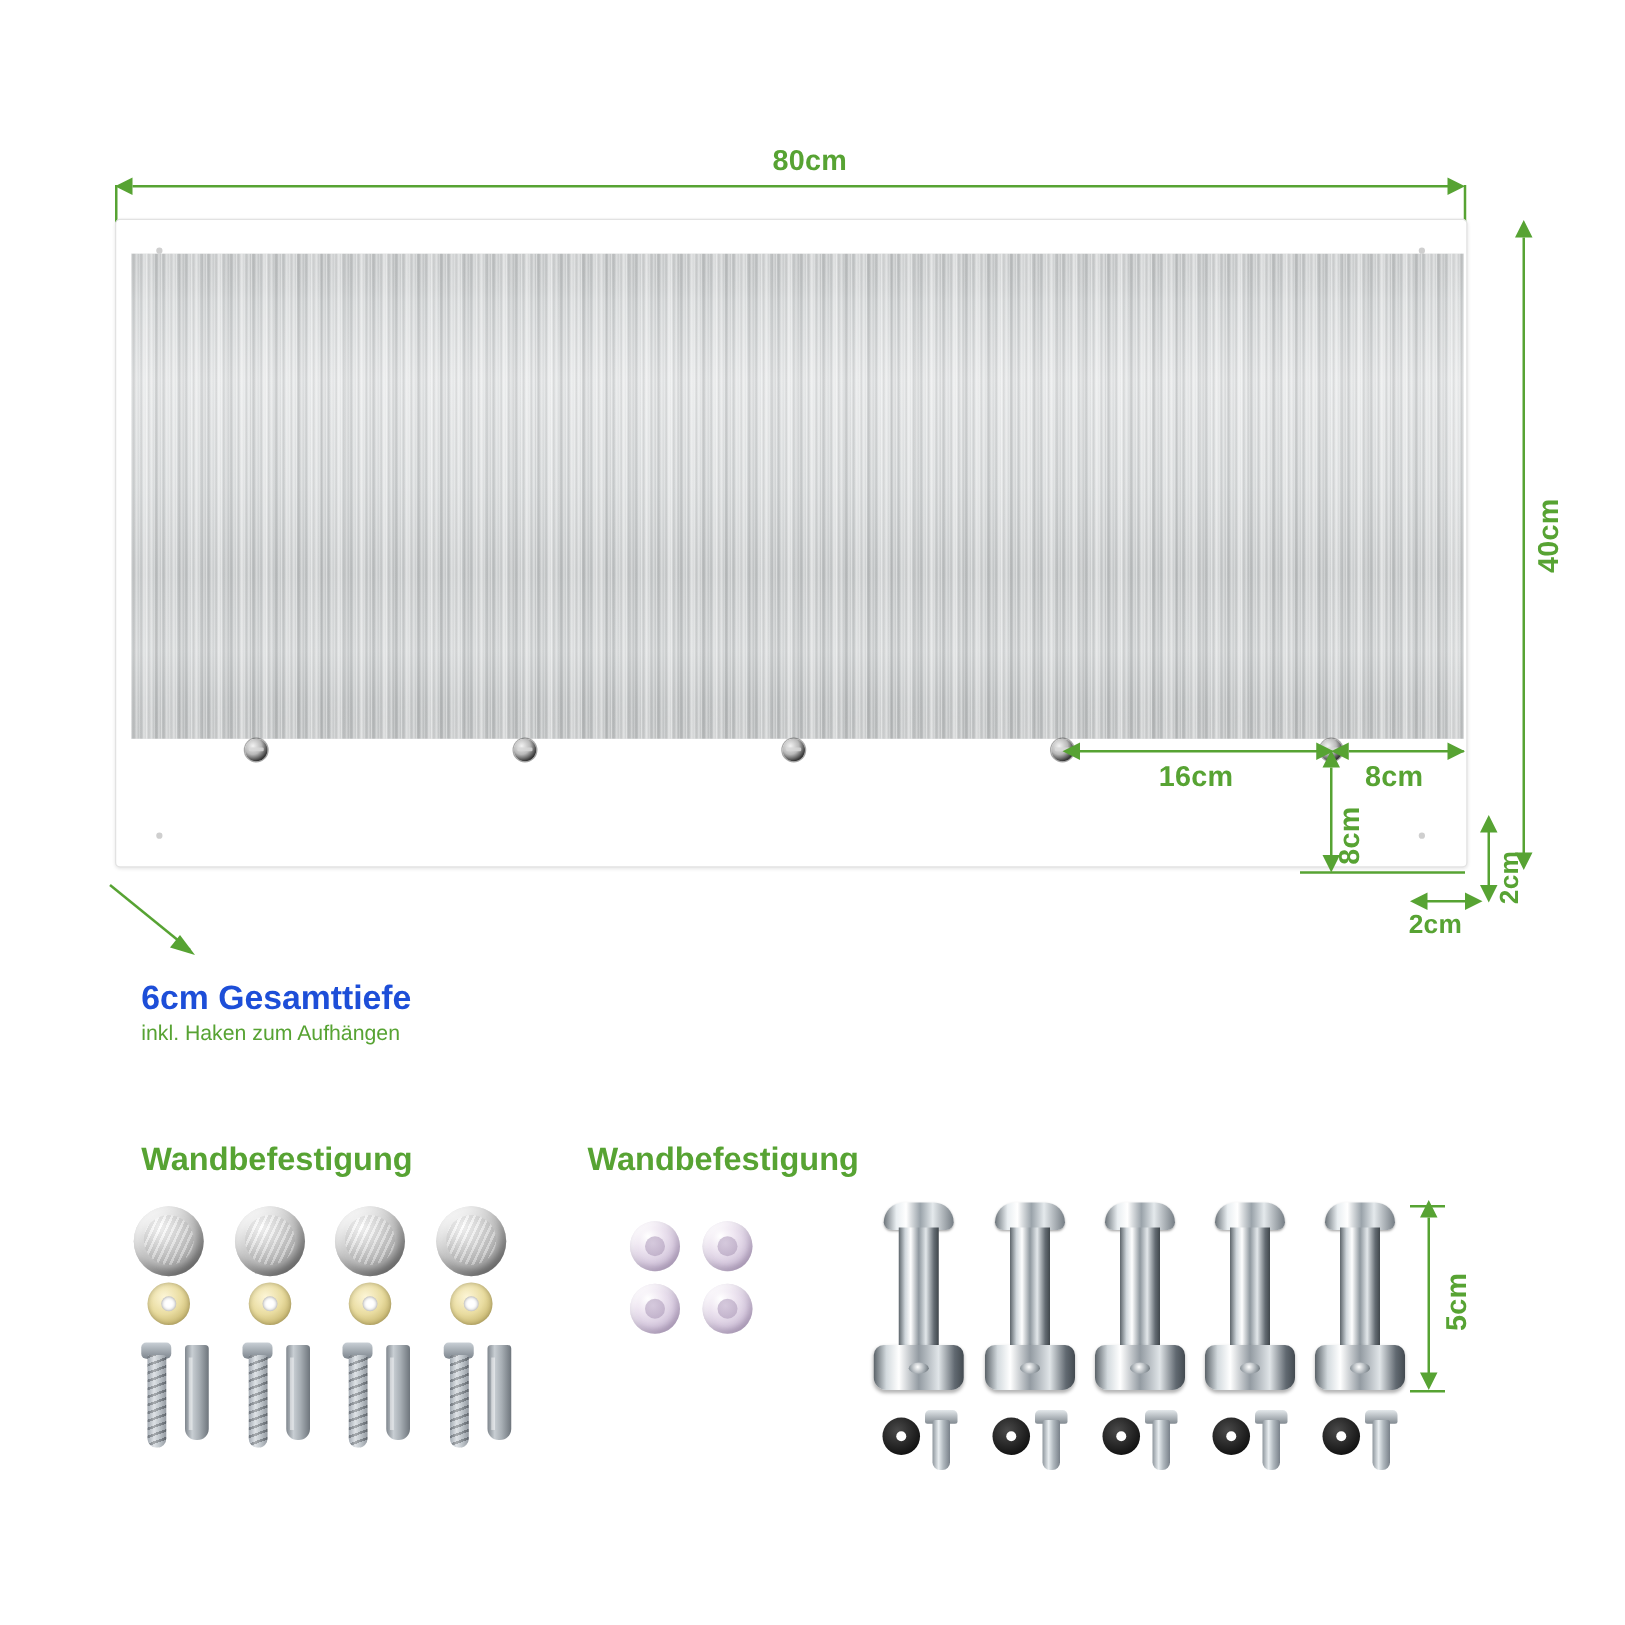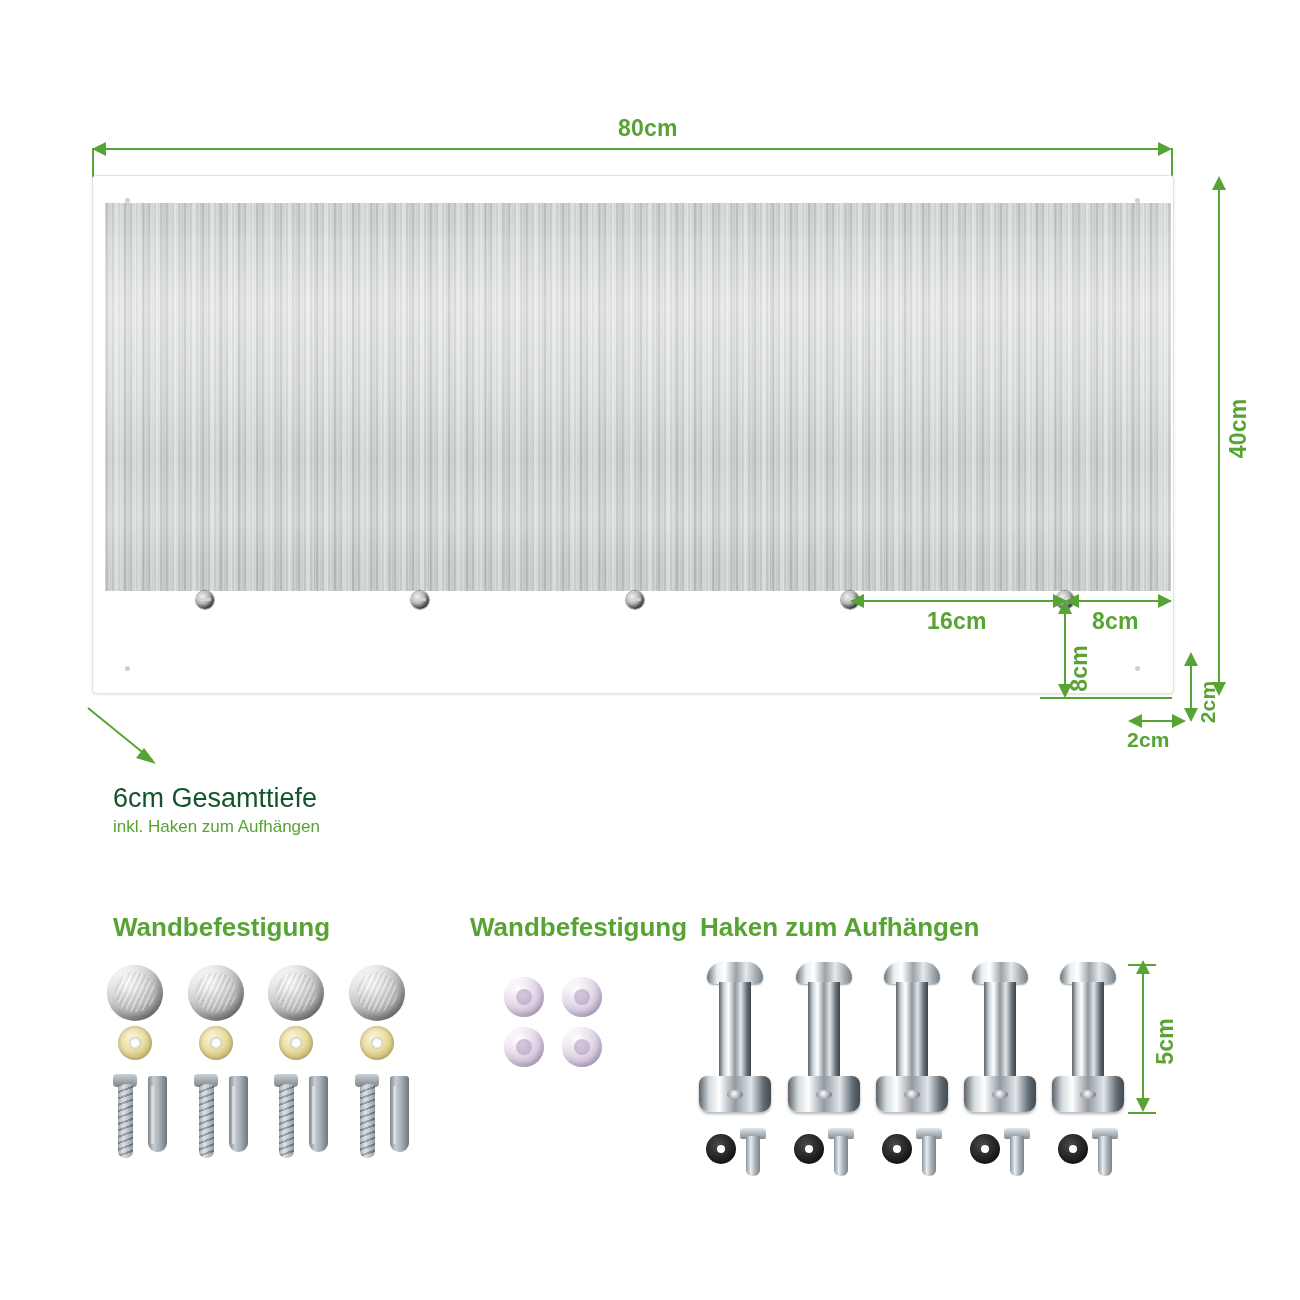--- a/index.html
+++ b/index.html
@@ -129,23 +129,23 @@
   
   .section-title {
     position: absolute;
     color: #57a333;
     font-size: 26px;
     font-weight: bold;
     white-space: nowrap;
   }
   .depth-title {
     position: absolute;
-    color: #14532d;
+    color: #1d4ed8;
     font-size: 27px;
-    font-weight: normal;
+    font-weight: bold;
     white-space: nowrap;
   }
   .depth-sub {
     position: absolute;
     color: #57a333;
     font-size: 17px;
     white-space: nowrap;
   }
 
   
@@ -370,21 +370,20 @@
   <div class="screw-head" style="left:355px; top:1074px;"></div>
   <div class="screw-long" style="left:360px; top:1084px;"></div>
   <div class="dowel" style="left:390px; top:1076px;"></div>
 
   <div class="section-title" style="left:470px; top:912px;">Wandbefestigung</div>
   <div class="spacer" style="left:504px; top:977px;"></div>
   <div class="spacer" style="left:562px; top:977px;"></div>
   <div class="spacer" style="left:504px; top:1027px;"></div>
   <div class="spacer" style="left:562px; top:1027px;"></div>
 
-  <div class="section-title" style="left:700px; top:912px;">Haken zum Aufhängen</div>
 
   <div class="hook" style="left:699px; top:962px;">
     <div class="hook-cap"></div>
     <div class="hook-shaft"></div>
     <div class="hook-base"></div>
   </div>
   <div class="hook" style="left:788px; top:962px;">
     <div class="hook-cap"></div>
     <div class="hook-shaft"></div>
     <div class="hook-base"></div>

